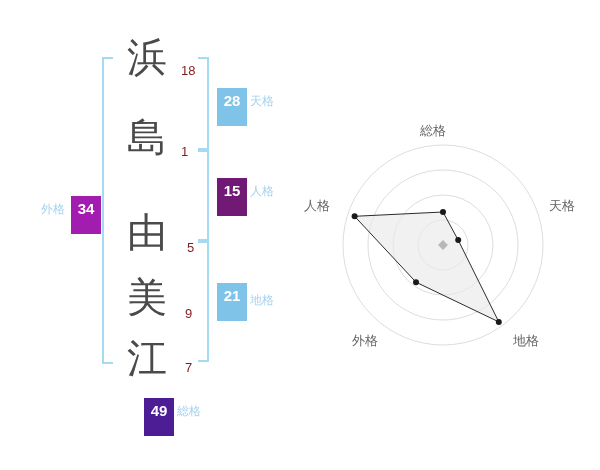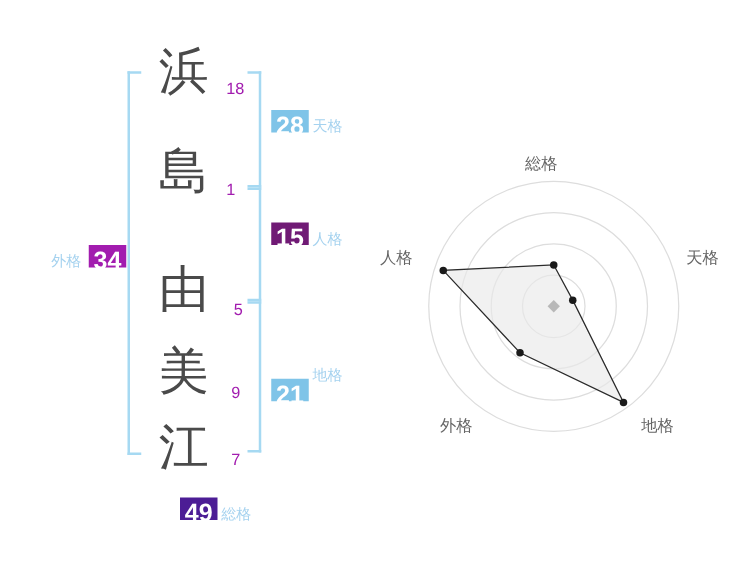--- a/index.html
+++ b/index.html
@@ -1,22 +1,22 @@
 <!DOCTYPE html>
 <html><head>
 <meta charset="utf-8">
 <style>
   html,body{margin:0;padding:0;background:#fff;}
   .page{position:relative;width:600px;height:470px;background:#fff;overflow:hidden;
         font-family:"Liberation Sans","DejaVu Sans",sans-serif;}
   .abs{position:absolute;}
   .char{font-size:40px;color:#4a4a4a;line-height:1;letter-spacing:0;}
-  .strokes{font-size:13px;color:#a21caf;line-height:1;}
-  .kaku-box{width:30px;height:18px;text-align:center;line-height:26px;
-            color:#fff;font-weight:bold;font-size:20px;}
+  .strokes{font-size:13px;color:#7f1d1d;line-height:1;}
+  .kaku-box{width:30px;height:38px;text-align:center;line-height:26px;
+            color:#fff;font-weight:bold;font-size:15px;}
   .kaku-label{font-size:12px;line-height:1;}
   .bracket-right{border-top:2px solid;border-bottom:2px solid;border-right:2px solid;}
   .bracket-left{border-top:2px solid;border-bottom:2px solid;border-left:2px solid;}
   .axis-label{font-size:13px;color:#666;line-height:1;}
 </style>
 </head>
 <body>
 
 <div class="page">
 
@@ -40,21 +40,21 @@
   <div class="abs bracket-right" style="left:198px;top:57px;width:9px;height:89px;border-color:#a6d9f2;"></div>
   <div class="abs bracket-right" style="left:198px;top:150px;width:9px;height:87px;border-color:#a6d9f2;"></div>
   <div class="abs bracket-right" style="left:198px;top:241px;width:9px;height:117px;border-color:#a6d9f2;"></div>
 
   <div class="abs kaku-box" style="left:217px;top:88px;background:#7fc4e8;">28</div>
   <div class="abs kaku-label" style="left:250px;top:95px;color:#a5d2ef;">天格</div>
 
   <div class="abs kaku-box" style="left:217px;top:178px;background:#701a75;">15</div>
   <div class="abs kaku-label" style="left:250px;top:185px;color:#a5d2ef;">人格</div>
 
-  <div class="abs kaku-box" style="left:217px;top:303px;background:#7fc4e8;">21</div>
+  <div class="abs kaku-box" style="left:217px;top:283px;background:#7fc4e8;">21</div>
   <div class="abs kaku-label" style="left:250px;top:294px;color:#a5d2ef;">地格</div>
 
   <div class="abs kaku-box" style="left:144px;top:398px;background:#4c1d95;">49</div>
   <div class="abs kaku-label" style="left:177px;top:405px;color:#a5d2ef;">総格</div>
 
   <svg class="abs" style="left:300px;top:105px;" width="286" height="286" viewBox="0 0 286 286">
       <circle cx="143" cy="140" r="25" fill="none" stroke="#dddddd" stroke-width="1"></circle>
       <circle cx="143" cy="140" r="50" fill="none" stroke="#dddddd" stroke-width="1"></circle>
       <circle cx="143" cy="140" r="75" fill="none" stroke="#dddddd" stroke-width="1"></circle>
       <circle cx="143" cy="140" r="100" fill="none" stroke="#dddddd" stroke-width="1"></circle>

